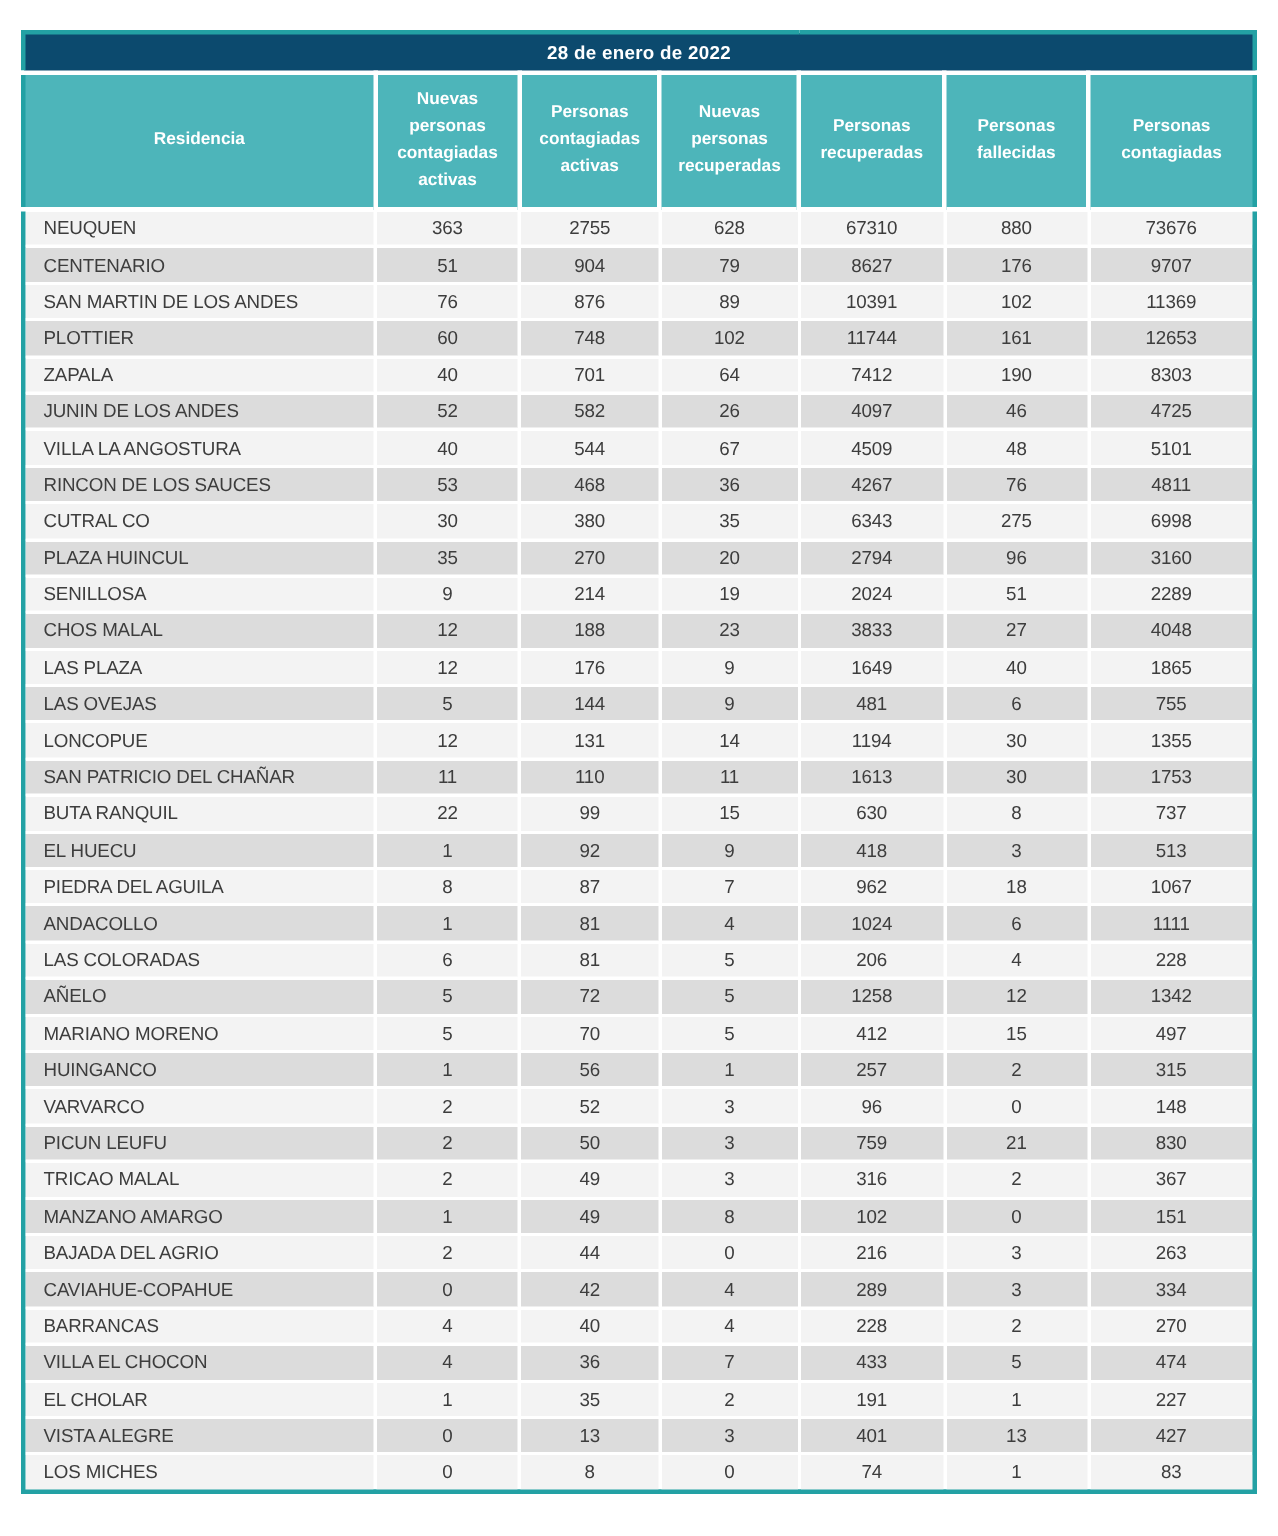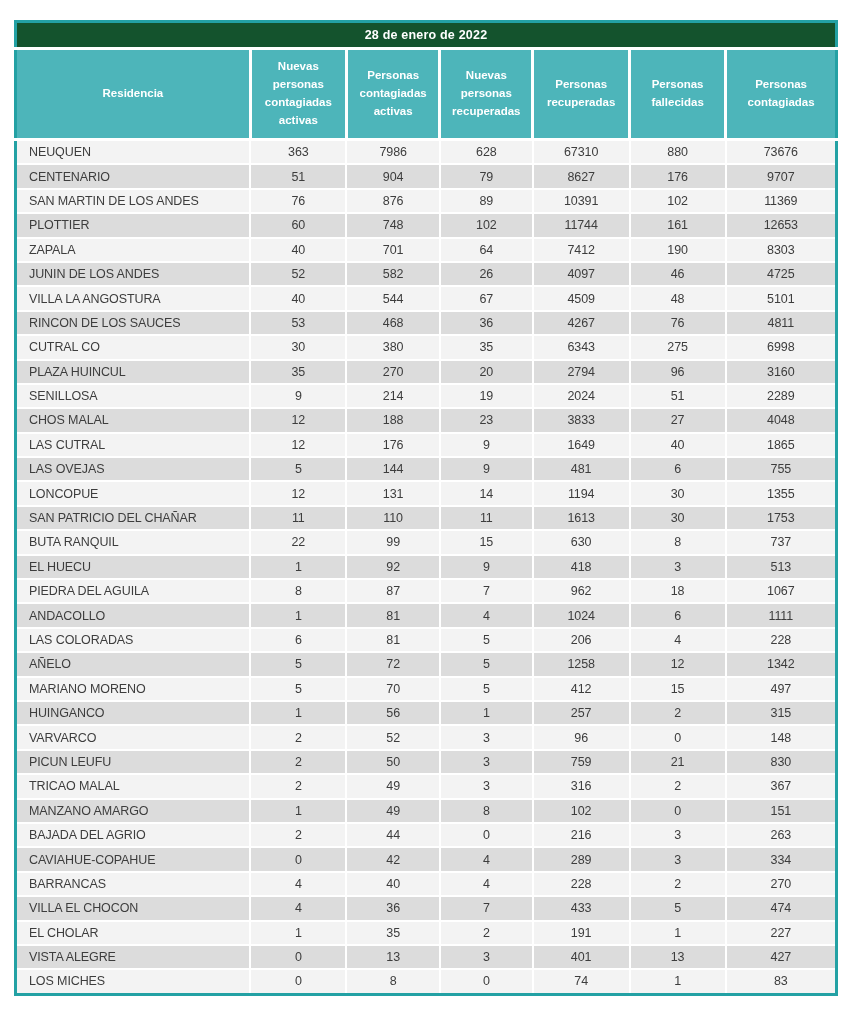--- a/index.html
+++ b/index.html
@@ -24,21 +24,21 @@
   }
   col.c-res { width: 28.6%; }
   col.c-n1  { width: 11.7%; }
   col.c-n2  { width: 11.4%; }
   col.c-n3  { width: 11.3%; }
   col.c-n4  { width: 11.8%; }
   col.c-n5  { width: 11.7%; }
   col.c-n6  { width: 13.5%; }
 
   tr.date-row th {
-    background: #14532d;
+    background: #0c4a6e;
     color: #ffffff;
     font-size: 12.5px;
     font-weight: bold;
     text-align: center;
     padding: 5px 4px;
     border-bottom: 3px solid #ffffff;
     letter-spacing: 0.2px;
   }
   tr.col-header-row th {
     background: #4db5ba;
@@ -102,21 +102,21 @@
           <th>Nuevas personas recuperadas</th>
           <th>Personas recuperadas</th>
           <th>Personas fallecidas</th>
           <th>Personas contagiadas</th>
         </tr>
     </thead>
     <tbody id="table-body">
         <tr>
           <td>NEUQUEN</td>
           <td>363</td>
-          <td>7986</td>
+          <td>2755</td>
           <td>628</td>
           <td>67310</td>
           <td>880</td>
           <td>73676</td>
         </tr>
         <tr>
           <td>CENTENARIO</td>
           <td>51</td>
           <td>904</td>
           <td>79</td>
@@ -208,21 +208,21 @@
         <tr>
           <td>CHOS MALAL</td>
           <td>12</td>
           <td>188</td>
           <td>23</td>
           <td>3833</td>
           <td>27</td>
           <td>4048</td>
         </tr>
         <tr>
-          <td>LAS CUTRAL</td>
+          <td>LAS PLAZA</td>
           <td>12</td>
           <td>176</td>
           <td>9</td>
           <td>1649</td>
           <td>40</td>
           <td>1865</td>
         </tr>
         <tr>
           <td>LAS OVEJAS</td>
           <td>5</td>

